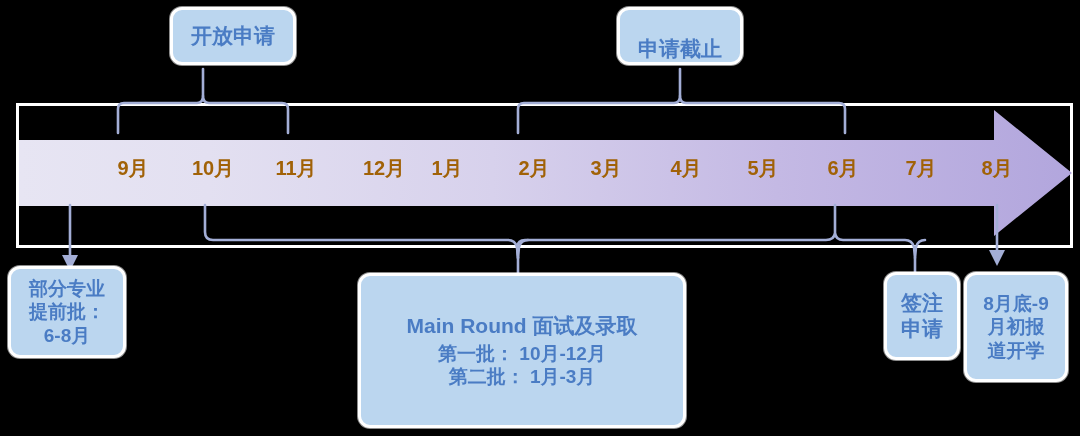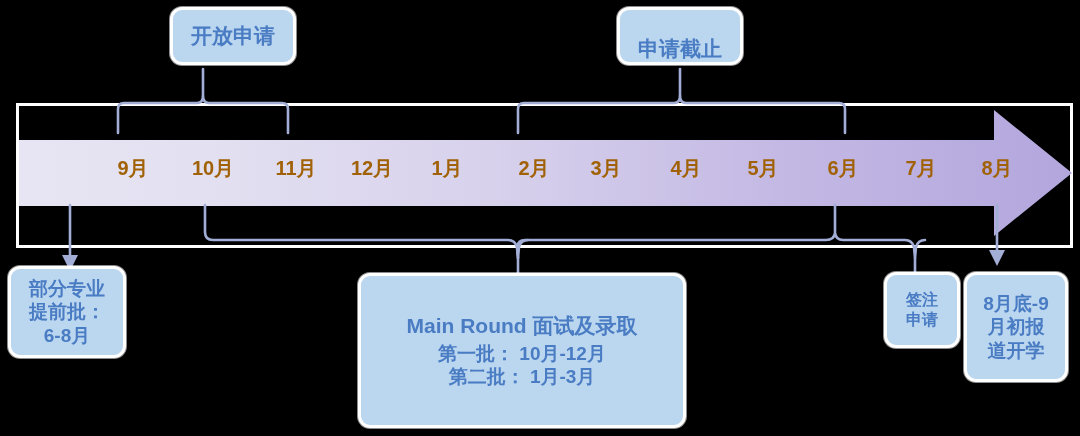--- a/index.html
+++ b/index.html
@@ -67,21 +67,21 @@
     box-shadow: 0 0 0 1px rgba(255,255,255,0.55);
   }
   .callout .ln { display: block; white-space: nowrap; }
 
   .cal-open      { left: 141px;  top: 7px;   width: 126px; height: 58px;  font-size: 21px; margin-left: 29px; }
   .cal-deadline  { left: 617px;  top: 7px;   width: 126px; height: 58px;  font-size: 21px; justify-content: flex-end; }
 
   .cal-early     { left: 8px;    top: 266px; width: 118px; height: 92px;  font-size: 19px; }
   .cal-main      { left: 358px;  top: 273px; width: 328px; height: 155px; font-size: 19px; }
   .cal-main .ln.title { font-size: 21px; margin-bottom: 4px; }
-  .cal-visa      { left: 884px;  top: 272px; width: 76px;  height: 76px;  font-size: 16px; }
+  .cal-visa      { left: 884px;  top: 272px; width: 76px;  height: 88px;  font-size: 21px; }
   .cal-start     { left: 964px;  top: 272px; width: 104px; height: 110px; font-size: 19px; }
 
   
   .connectors {
     position: absolute;
     left: 0; top: 0;
     width: 1080px; height: 436px;
     pointer-events: none;
   }
 </style>
@@ -103,21 +103,21 @@
           <stop offset="1" stop-color="#b2a6dd"></stop>
         </linearGradient>
       </defs>
       <polygon points="0,30 975,30 975,0 1053,63 975,126 975,96 0,96" fill="url(#barGrad)"></polygon>
     </svg>
   </div>
 
   <div class="month" style="left:133px">9月</div>
   <div class="month" style="left:213px">10月</div>
   <div class="month" style="left:296px">11月</div>
-  <div class="month" style="left:372px">12月</div>
+  <div class="month" style="left:384px">12月</div>
   <div class="month" style="left:447px">1月</div>
   <div class="month" style="left:534px">2月</div>
   <div class="month" style="left:606px">3月</div>
   <div class="month" style="left:686px">4月</div>
   <div class="month" style="left:763px">5月</div>
   <div class="month" style="left:843px">6月</div>
   <div class="month" style="left:921px">7月</div>
   <div class="month" style="left:997px">8月</div>
 
   <svg class="connectors" viewBox="0 0 1080 436">

